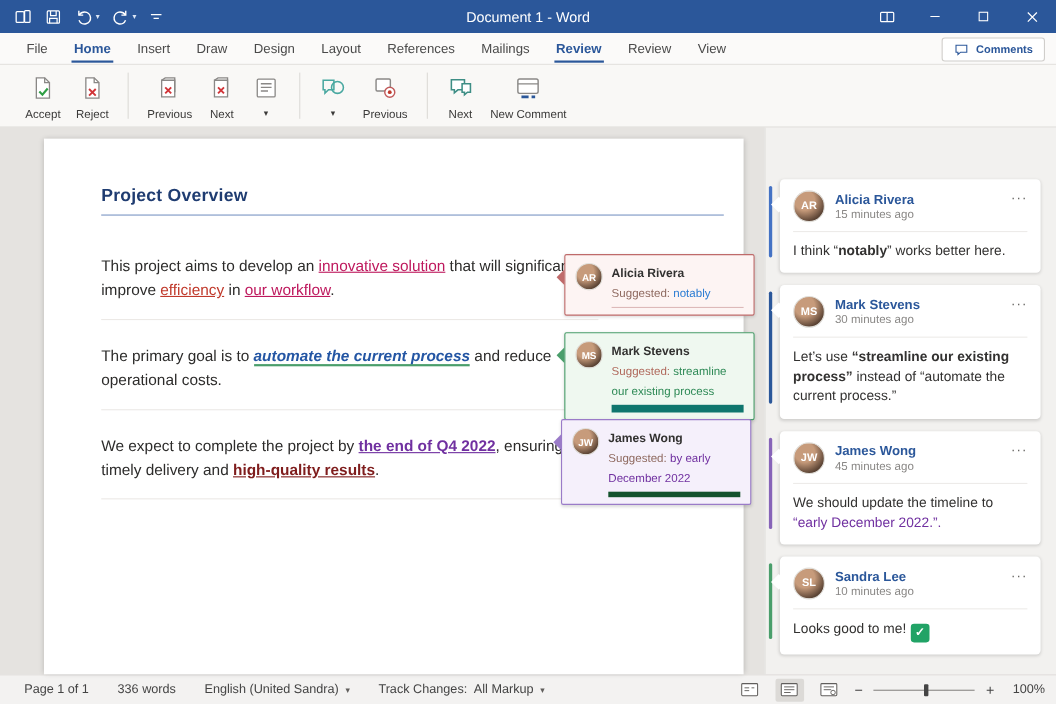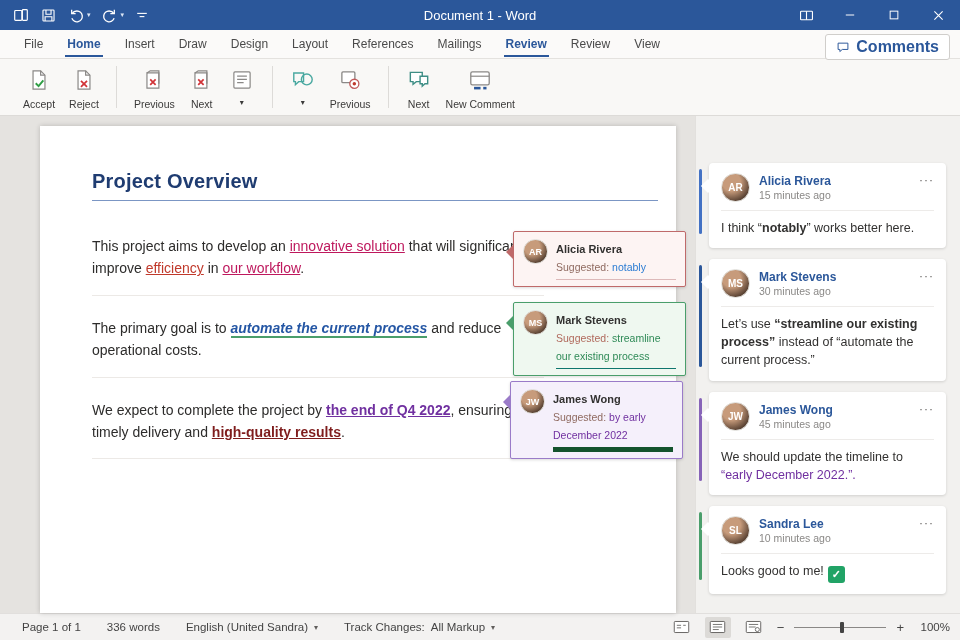--- a/index.html
+++ b/index.html
@@ -14,36 +14,36 @@
   .tb-caret { font-size:7px; color:#dce6f5; }
   .tb-title { position:absolute; left:0; right:0; text-align:center; font-size:13px; pointer-events:none; }
   .tb-right { margin-left:auto; display:flex; align-items:center; height:100%; }
   .winbtn { width:44px; height:100%; display:flex; align-items:center; justify-content:center; }
 
   
   .tabs { height:29px; background:#fbfaf9; display:flex; align-items:center; padding-left:12px; border-bottom:1px solid #e4e2df; flex:0 0 auto; position:relative; }
   .tab { font-size:12px; color:#4a4a4a; padding:6px 12px 7px; cursor:default; position:relative; }
   .tab.active { color:#2b579a; font-weight:bold; }
   .tab.active::after { content:""; position:absolute; left:10px; right:10px; bottom:1px; height:2px; background:#2b579a; }
-  .comments-btn { position:absolute; right:10px; top:4px; display:flex; align-items:center; gap:6px; border:1px solid #d0cecb; background:#fff; border-radius:3px; padding:3px 10px; font-size:16px; color:#2b579a; font-weight:bold; }
+  .comments-btn { position:absolute; right:10px; top:4px; display:flex; align-items:center; gap:6px; border:1px solid #d0cecb; background:#fff; border-radius:3px; padding:3px 10px; font-size:10px; color:#2b579a; font-weight:bold; }
 
   
   .ribbon { height:57px; background:#f9f8f6; border-bottom:1px solid #dddbd8; display:flex; align-items:stretch; padding-left:10px; flex:0 0 auto; }
   .rgroup { display:flex; align-items:flex-start; padding:6px 6px 0 6px; }
   .rdivider { width:1px; background:#dddbd8; margin:7px 4px; }
   .rbtn { display:flex; flex-direction:column; align-items:center; gap:5px; padding:2px 7px; border-radius:2px; }
   .rbtn .lbl { font-size:10.5px; color:#3b3a39; white-space:nowrap; }
   .rbtn .caret-lbl { font-size:8px; color:#3b3a39; }
 
   
   .workspace { flex:1; display:flex; min-height:0; background:#e5e3e0; }
   .doc-area { flex:1; position:relative; min-width:0; }
   .page { position:absolute; left:40px; top:10px; width:636px; bottom:0; background:#fff; box-shadow:0 0 5px rgba(0,0,0,.20); }
   .page-inner { padding:44px 0 0 52px; }
-  .doc-heading { font-size:20px; font-weight:bold; color:#1f3c71; letter-spacing:.2px; }
+  .doc-heading { font-size:16px; font-weight:bold; color:#1f3c71; letter-spacing:.2px; }
   .heading-rule { width:566px; height:1px; background:#7b96c4; margin-top:7px; }
   .paras { margin-top:34px; }
   .para { width:452px; font-size:14px; line-height:1.6; color:#2d2c2b; padding-bottom:15px; margin-bottom:21px; border-bottom:1px solid #ece9e6; }
   .seg-ins { color:#be185d; text-decoration:underline; }
   .seg-del { color:#c0392b; text-decoration:underline; }
   .seg-sugg-green { color:#2456a4; font-weight:bold; font-style:italic; border-bottom:2px solid #4a9e6b; }
   .seg-purple-b { color:#7030a0; font-weight:bold; text-decoration:underline; }
   .seg-purple { color:#7f1d1d; font-weight:bold; text-decoration:underline; }
 
   
@@ -59,21 +59,21 @@
   .callout .avatar { width:25px; height:25px; font-size:9px; }
   .co-body { flex:1; min-width:0; padding-bottom:4px; }
   .co-name { font-size:11px; font-weight:bold; color:#323130; }
   .co-sugg { font-size:10.5px; margin-top:2px; line-height:1.35; }
   .co-label { color:#8f6a60; }
   .co-red .co-val { color:#2b7cd3; }
   .co-green .co-val { color:#2f8a57; }
   .co-green .co-label { color:#b0695c; }
   .co-purple .co-val { color:#7030a0; }
   .co-red .co-body { border-bottom:1px solid #ddb9b9; }
-  .co-green .co-body { border-bottom:1px solid #0f766e; }
+  .co-green .co-body { border-bottom:7px solid #0f766e; }
   .co-purple .co-body { border-bottom:5px solid #14532d; }
 
   
   .panel { width:265px; flex:0 0 auto; background:#f2f1ef; border-left:1px solid #e2e0dd; padding:47px 14px 0 13px; overflow:hidden; }
   .card { position:relative; background:#fff; border-radius:4px; box-shadow:0 1px 3px rgba(0,0,0,.14); padding:10px 12px 11px; margin-bottom:11px; }
   .card::before { content:""; position:absolute; left:-10px; top:6px; bottom:14px; width:3px; border-radius:2px; }
   .card.c1::before { background:#4472c4; }
   .card.c2::before { background:#2b579a; }
   .card.c3::before { background:#8764b8; }
   .card.c4::before { background:#4a9e6b; }

